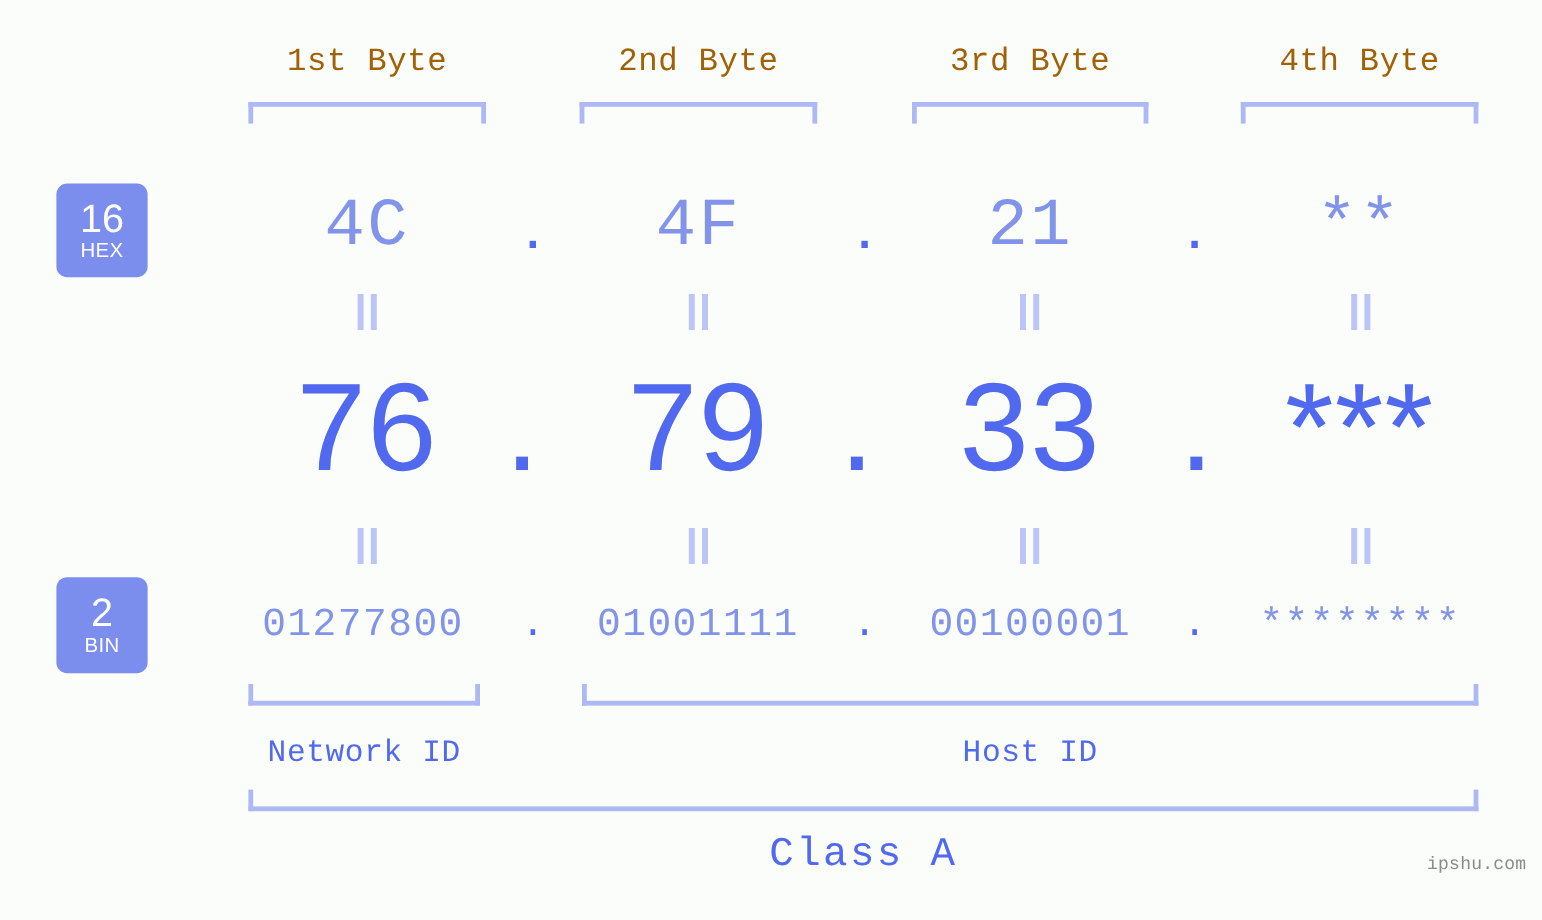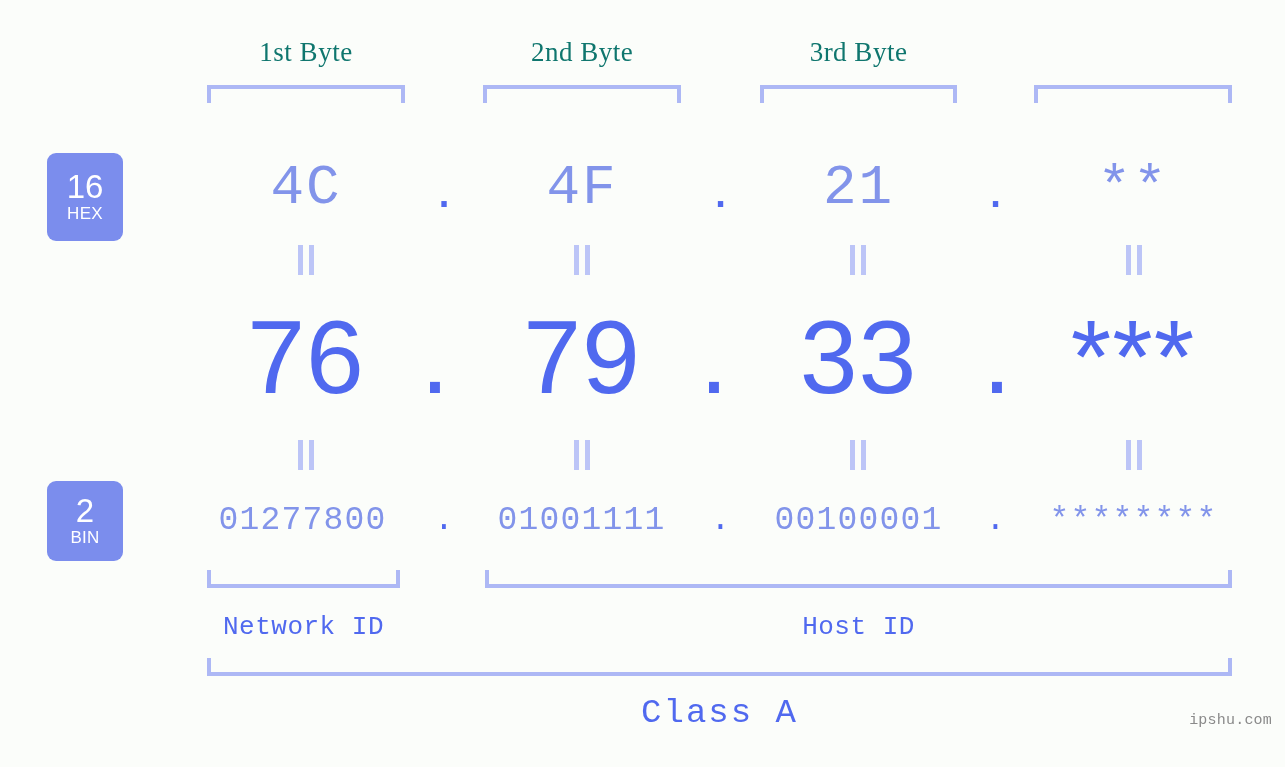--- a/index.html
+++ b/index.html
@@ -21,22 +21,22 @@
   }
 
   
   .byte-label {
     position: absolute;
     top: 33px;
     height: 38px;
     line-height: 38px;
     text-align: center;
     font-size: 27px;
-    color: #0f766e;
-    font-family: Liberation Serif, serif;
+    color: #a16207;
+    font-family: Liberation Mono, monospace;
     letter-spacing: 0.5px;
     white-space: nowrap;
   }
 
   
   .bracket-top {
     position: absolute;
     height: 18px;
     border-top: 4px solid #adb8f5;
     border-left: 4px solid #adb8f5;
@@ -72,21 +72,21 @@
     line-height: 33px;
     font-family: "Liberation Sans", sans-serif;
     font-weight: 400;
   }
   .badge .nm {
     font-size: 17px;
     line-height: 22px;
     font-family: "Liberation Sans", sans-serif;
     letter-spacing: 0.3px;
   }
-  #badge-hex { top: 153px; height: 88px; }
+  #badge-hex { top: 153px; height: 78px; }
   #badge-dec { top: 313px; height: 88px; }
   #badge-bin { top: 481px; height: 80px; }
 
   
   .cell {
     position: absolute;
     text-align: center;
     white-space: nowrap;
     box-sizing: border-box;
   }
@@ -198,20 +198,21 @@
   }
 </style>
 </head>
 <body>
 
 <div class="stage">
 
   <div class="byte-label" style="left:207px; width:198px;">1st Byte</div>
   <div class="byte-label" style="left:483px; width:198px;">2nd Byte</div>
   <div class="byte-label" style="left:760px; width:197px;">3rd Byte</div>
+  <div class="byte-label" style="left:1034px; width:198px;">4th Byte</div>
 
   <div class="bracket-top" style="left:207px; top:85px; width:198px;"></div>
   <div class="bracket-top" style="left:483px; top:85px; width:198px;"></div>
   <div class="bracket-top" style="left:760px; top:85px; width:197px;"></div>
   <div class="bracket-top" style="left:1034px; top:85px; width:198px;"></div>
 
   <div class="badge" id="badge-hex">
     <span class="num">16</span>
     <span class="nm">HEX</span>
   </div>

